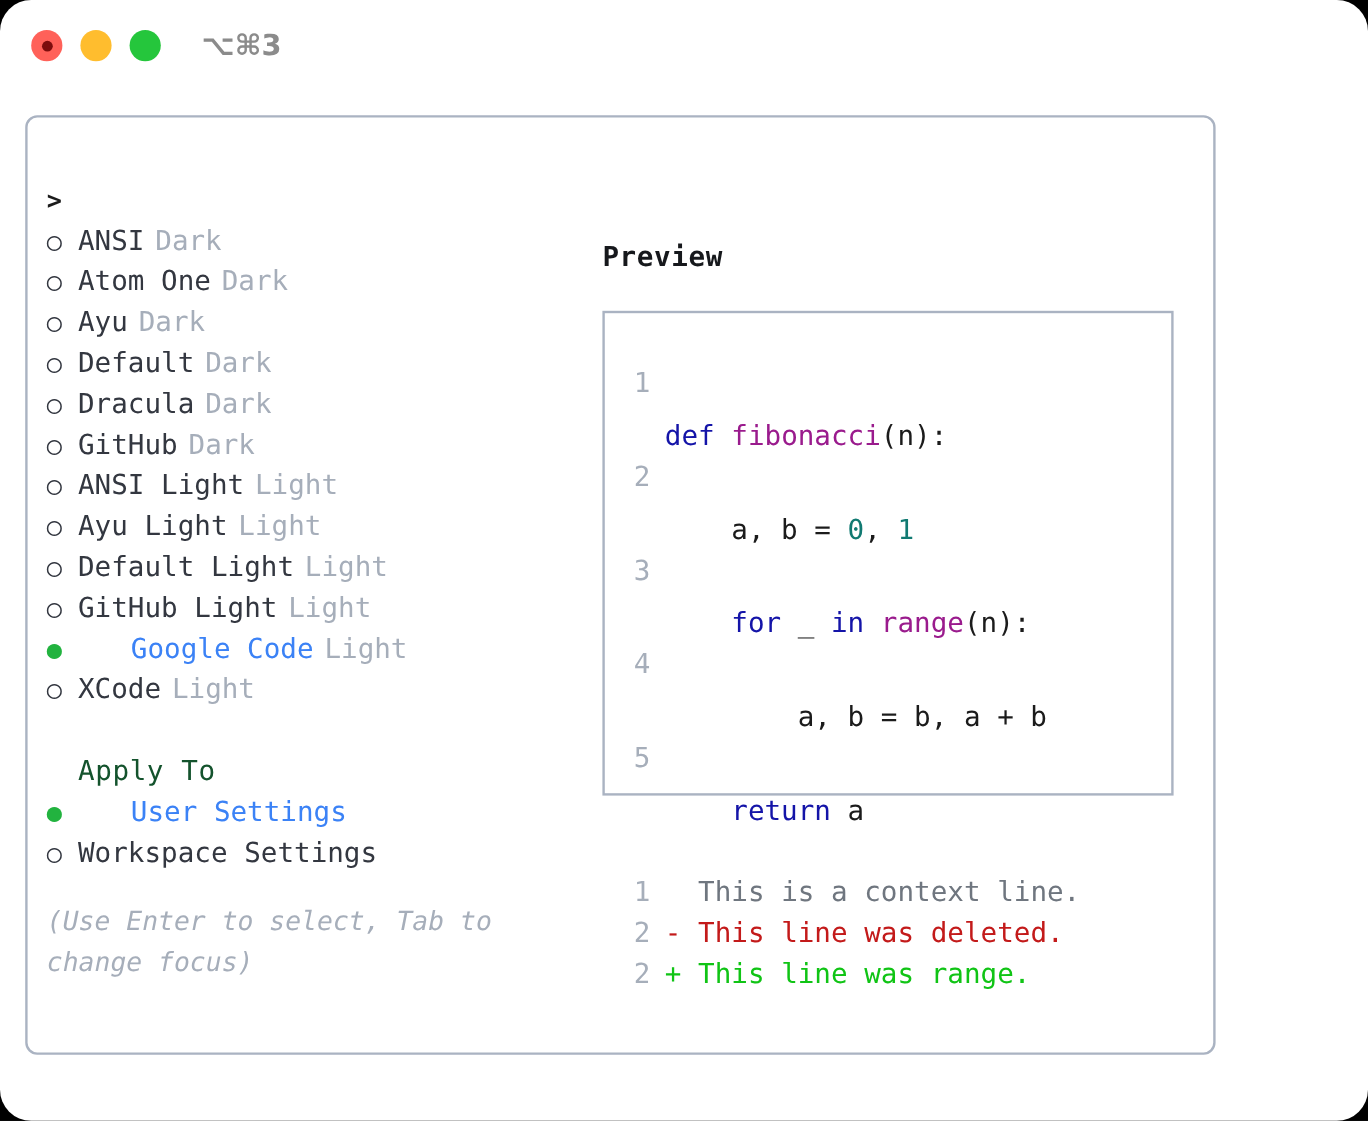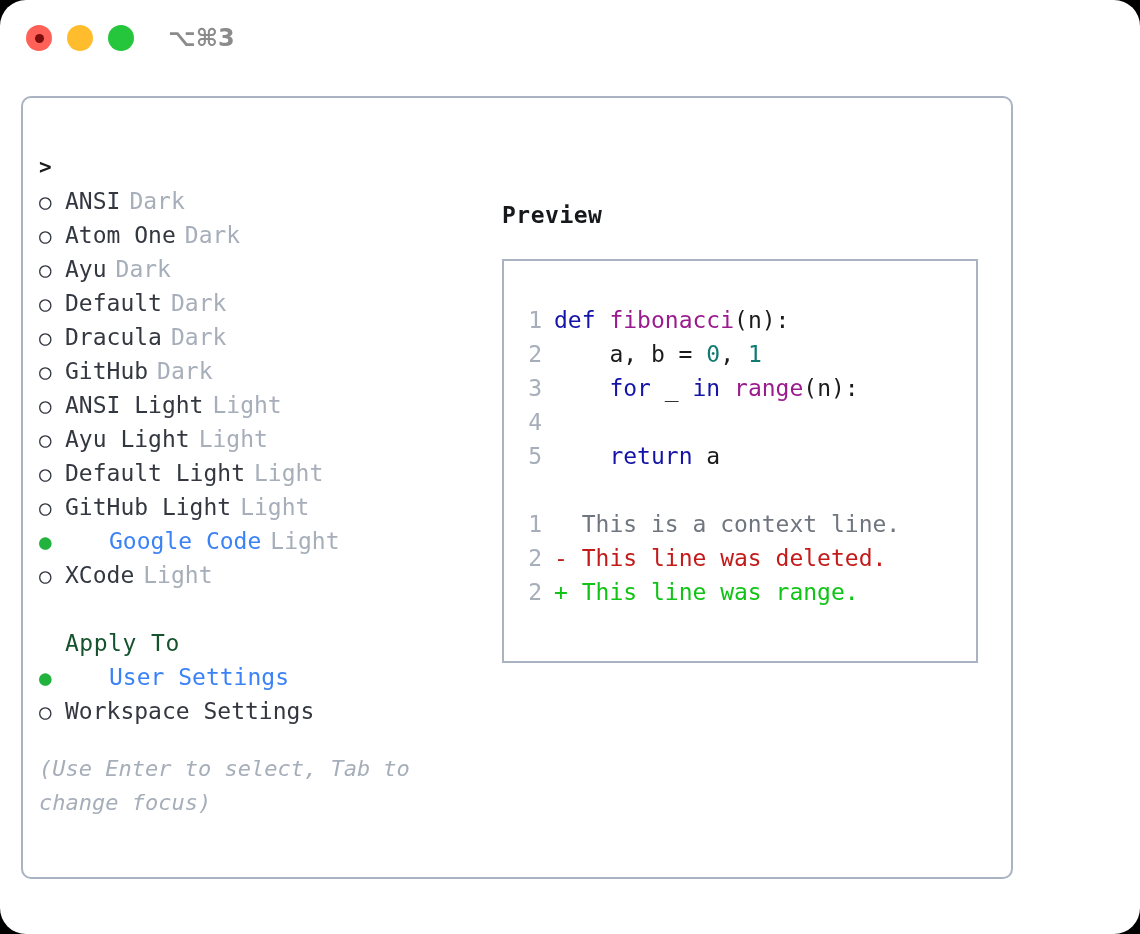--- a/index.html
+++ b/index.html
@@ -184,21 +184,21 @@
     font-family: "DejaVu Sans Mono", monospace;
     display: flex;
   }
   .gutter {
     width: 24px;
     flex: 0 0 24px;
     text-align: right;
     color: #a6aeba;
     margin-right: 12px;
   }
-  .code-text { color: #1b1b1b; }
+  .code-text { color: #1b1b1b; margin-top: 44px; }
 
   .tok-kw   { color: #1414a8; }
   .tok-fn   { color: #9a1b8d; }
   .tok-num  { color: #117a72; }
   .tok-plain{ color: #1b1b1b; }
 
   .diff-ctx { color: #6f767f; }
   .diff-del { color: #c31a1a; }
   .diff-add { color: #10c415; }
 
@@ -258,21 +258,21 @@
 
     <div class="right-col">
       <div class="preview-title">Preview</div>
 
       <div class="code-box">
         <div class="code-inner">
           <div id="code-lines">
               <div class="code-line"><span class="gutter">1</span><span class="code-text"><span class="tok-kw">def</span><span class="tok-plain"> </span><span class="tok-fn">fibonacci</span><span class="tok-plain">(n):</span></span></div>
               <div class="code-line"><span class="gutter">2</span><span class="code-text"><span class="tok-plain">    a, b = </span><span class="tok-num">0</span><span class="tok-plain">, </span><span class="tok-num">1</span></span></div>
               <div class="code-line"><span class="gutter">3</span><span class="code-text"><span class="tok-plain">    </span><span class="tok-kw">for</span><span class="tok-plain"> _ </span><span class="tok-kw">in</span><span class="tok-plain"> </span><span class="tok-fn">range</span><span class="tok-plain">(n):</span></span></div>
-              <div class="code-line"><span class="gutter">4</span></div>
+              <div class="code-line"><span class="gutter">4</span><span class="code-text"><span class="tok-plain">        a, b = b, a + b</span></span></div>
               <div class="code-line"><span class="gutter">5</span><span class="code-text"><span class="tok-plain">    </span><span class="tok-kw">return</span><span class="tok-plain"> a</span></span></div>
             </div>
           <div class="blank-line"></div>
           <div id="diff-lines">
               <div class="code-line"><span class="gutter">1</span><span class="diff-ctx"> </span><span class="diff-ctx"> This is a context line.</span></div>
               <div class="code-line"><span class="gutter">2</span><span class="diff-del">-</span><span class="diff-del"> This line was deleted.</span></div>
               <div class="code-line"><span class="gutter">2</span><span class="diff-add">+</span><span class="diff-add"> This line was range.</span></div>
             </div>
         </div>
       </div>

